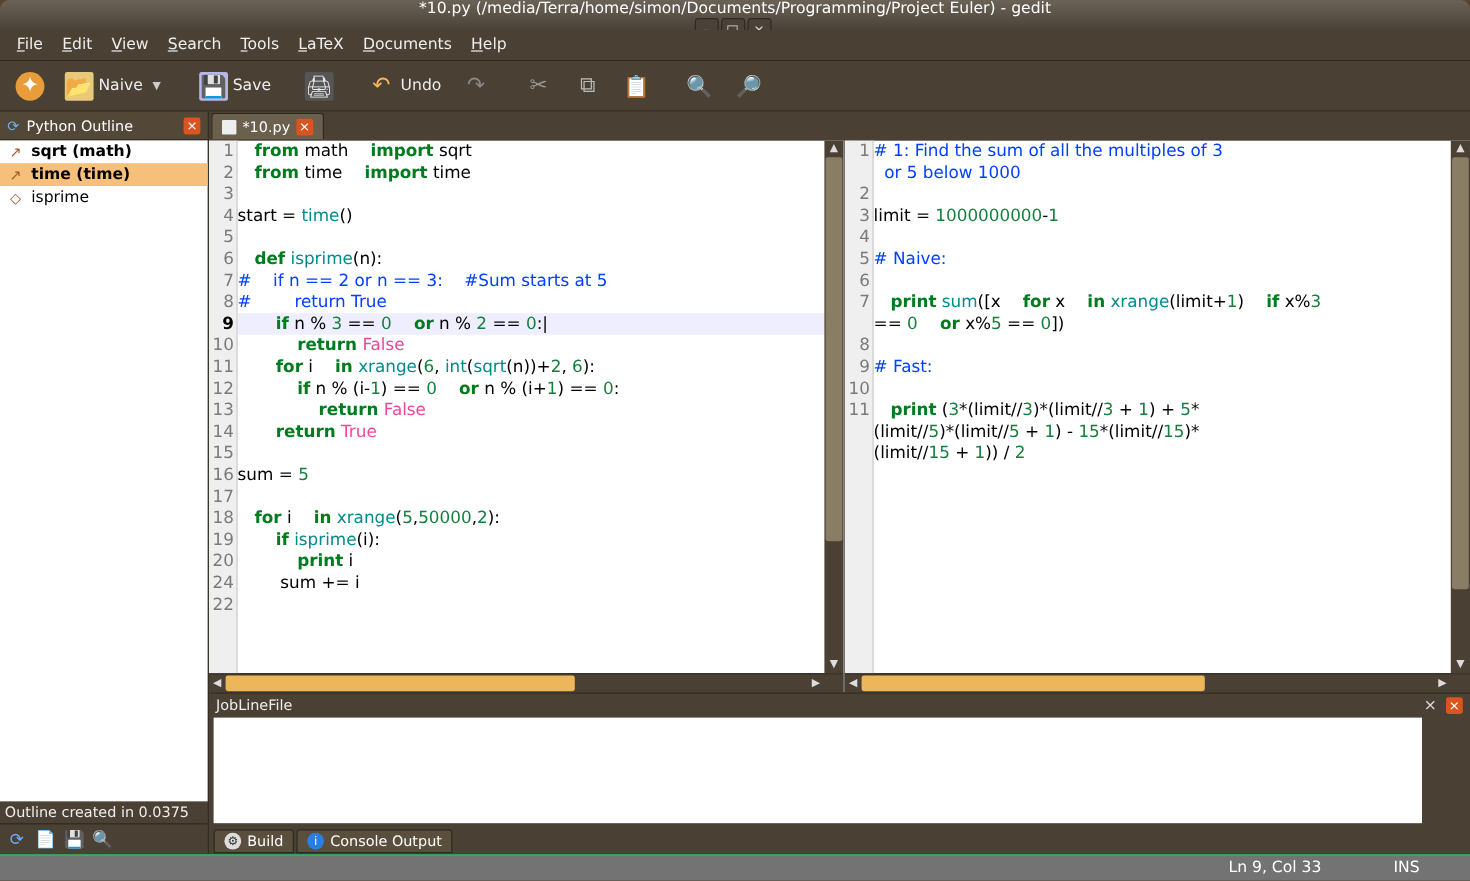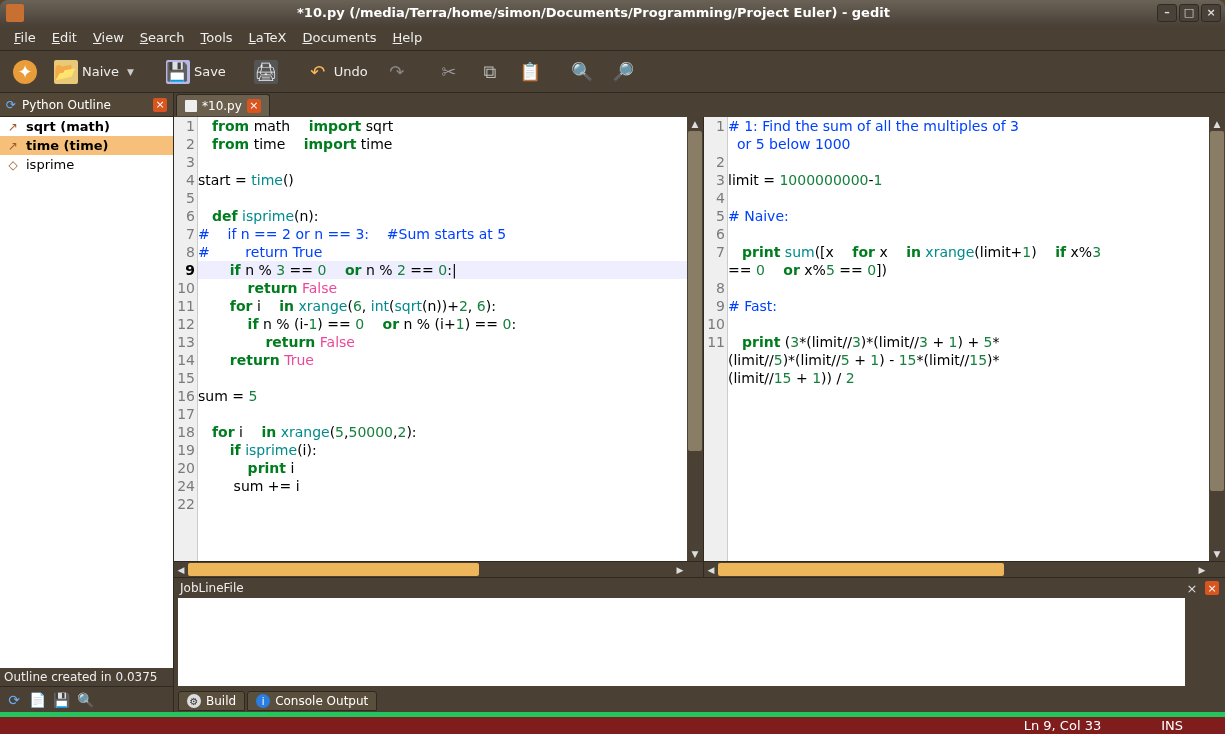--- a/index.html
+++ b/index.html
@@ -1,17 +1,17 @@
 <!DOCTYPE html>
 <html><head>
 <meta charset="utf-8">
 <style>
 * { box-sizing: border-box; margin: 0; padding: 0; font-family: "DejaVu Sans", "Liberation Sans", sans-serif; }
 body { width: 1225px; height: 734px; background: #58442c; overflow: hidden; display: flex; flex-direction: column; }
-.titlebar { height: 25px; background: linear-gradient(#6b6257, #4a4238); display: flex; align-items: center; color: #fff; font-size: 13px; font-weight: bold; border-top-left-radius: 8px; border-top-right-radius: 8px; }
+.titlebar { height: 25px; background: linear-gradient(#6b6257, #4a4238); display: flex; align-items: center; color: #fff; font-size: 13px; font-weight: normal; border-top-left-radius: 8px; border-top-right-radius: 8px; flex-direction: column; }
 .titlebar .appicon { width: 18px; height: 18px; margin: 0 6px; background: #c86f32; border-radius: 2px; }
 .titlebar .title { flex: 1; text-align: center; }
 .winbtns { display: flex; gap: 2px; padding-right: 4px; }
 .winbtn { width: 20px; height: 18px; background: #4a4238; border: 1px solid #2e2a24; border-radius: 3px; display: flex; align-items: center; justify-content: center; color: #ddd; font-size: 11px; cursor: pointer; }
 .menubar { height: 26px; background: #4a4033; display: flex; align-items: center; padding: 0 6px; color: #eee; font-size: 13px; border-bottom: 1px solid #2e2a22; }
 .menuitem { padding: 3px 8px; cursor: pointer; }
 .menuitem u { text-decoration: underline; }
 .toolbar { height: 42px; background: #4a4033; display: flex; align-items: center; padding: 0 6px; gap: 3px; border-bottom: 1px solid #2e2a22; }
 .tbtn { height: 34px; display: flex; align-items: center; gap: 4px; padding: 0 6px; border: 1px solid transparent; border-radius: 3px; cursor: pointer; color: #eee; font-size: 13px; }
 .tbtn .ticon { width: 24px; height: 24px; display: flex; align-items: center; justify-content: center; font-size: 18px; }
@@ -53,21 +53,21 @@
 .hscroll .corner { width: 16px; background: #4a4033; }
 .bottompanel { height: 135px; background: #4a4033; border-top: 1px solid #2e2a22; display: flex; flex-direction: column; }
 .bp-header { height: 20px; display: flex; align-items: center; color: #eee; font-size: 12px; padding: 0 6px; }
 .bp-header .bpclose { margin-left: auto; display: flex; gap: 6px; }
 .bpx { width: 14px; height: 14px; color: #ddd; font-size: 13px; cursor: pointer; display: flex; align-items: center; justify-content: center; }
 .bpxorange { width: 14px; height: 14px; background: #d9541e; color: #fff; font-size: 11px; border-radius: 2px; cursor: pointer; display: flex; align-items: center; justify-content: center; }
 .bp-body { flex: 1; margin: 0 40px 4px 4px; background: #fff; }
 .bp-tabs { height: 22px; display: flex; align-items: center; padding: 0 4px; gap: 2px; color: #fff; font-size: 12px; }
 .bp-tab { display: flex; align-items: center; gap: 5px; padding: 2px 8px; background: #5a4e3d; border: 1px solid #2e2a22; border-radius: 3px 3px 0 0; cursor: pointer; }
 .bpticon { width: 14px; height: 14px; border-radius: 7px; display: flex; align-items: center; justify-content: center; font-size: 10px; }
-.statusbar { height: 22px; background: #7f1d1d; display: flex; align-items: center; color: #fff; font-size: 13px; padding: 0 12px; border-top: 5px solid #22c55e; }
+.statusbar { height: 22px; background: #737373; display: flex; align-items: center; color: #fff; font-size: 13px; padding: 0 12px; border-top: 1px solid #22c55e; }
 .statusbar .spacer { flex: 1; }
 .statusbar .cell { padding: 0 30px; }
 
 .kw { color: #007c1f; font-weight: bold; margin-left: 14px; }
 .fn { color: #008b8b; }
 .fv { color: #ec4899; }
 .num { color: #15803d; }
 .cmt { color: #0040ff; text-align: right; }
 .ficon-new { background: #e89c3a; border-radius: 50%; color:#fff; font-weight:bold; }
 .ficon-open { background: #e8c97a; border-radius: 2px; }

